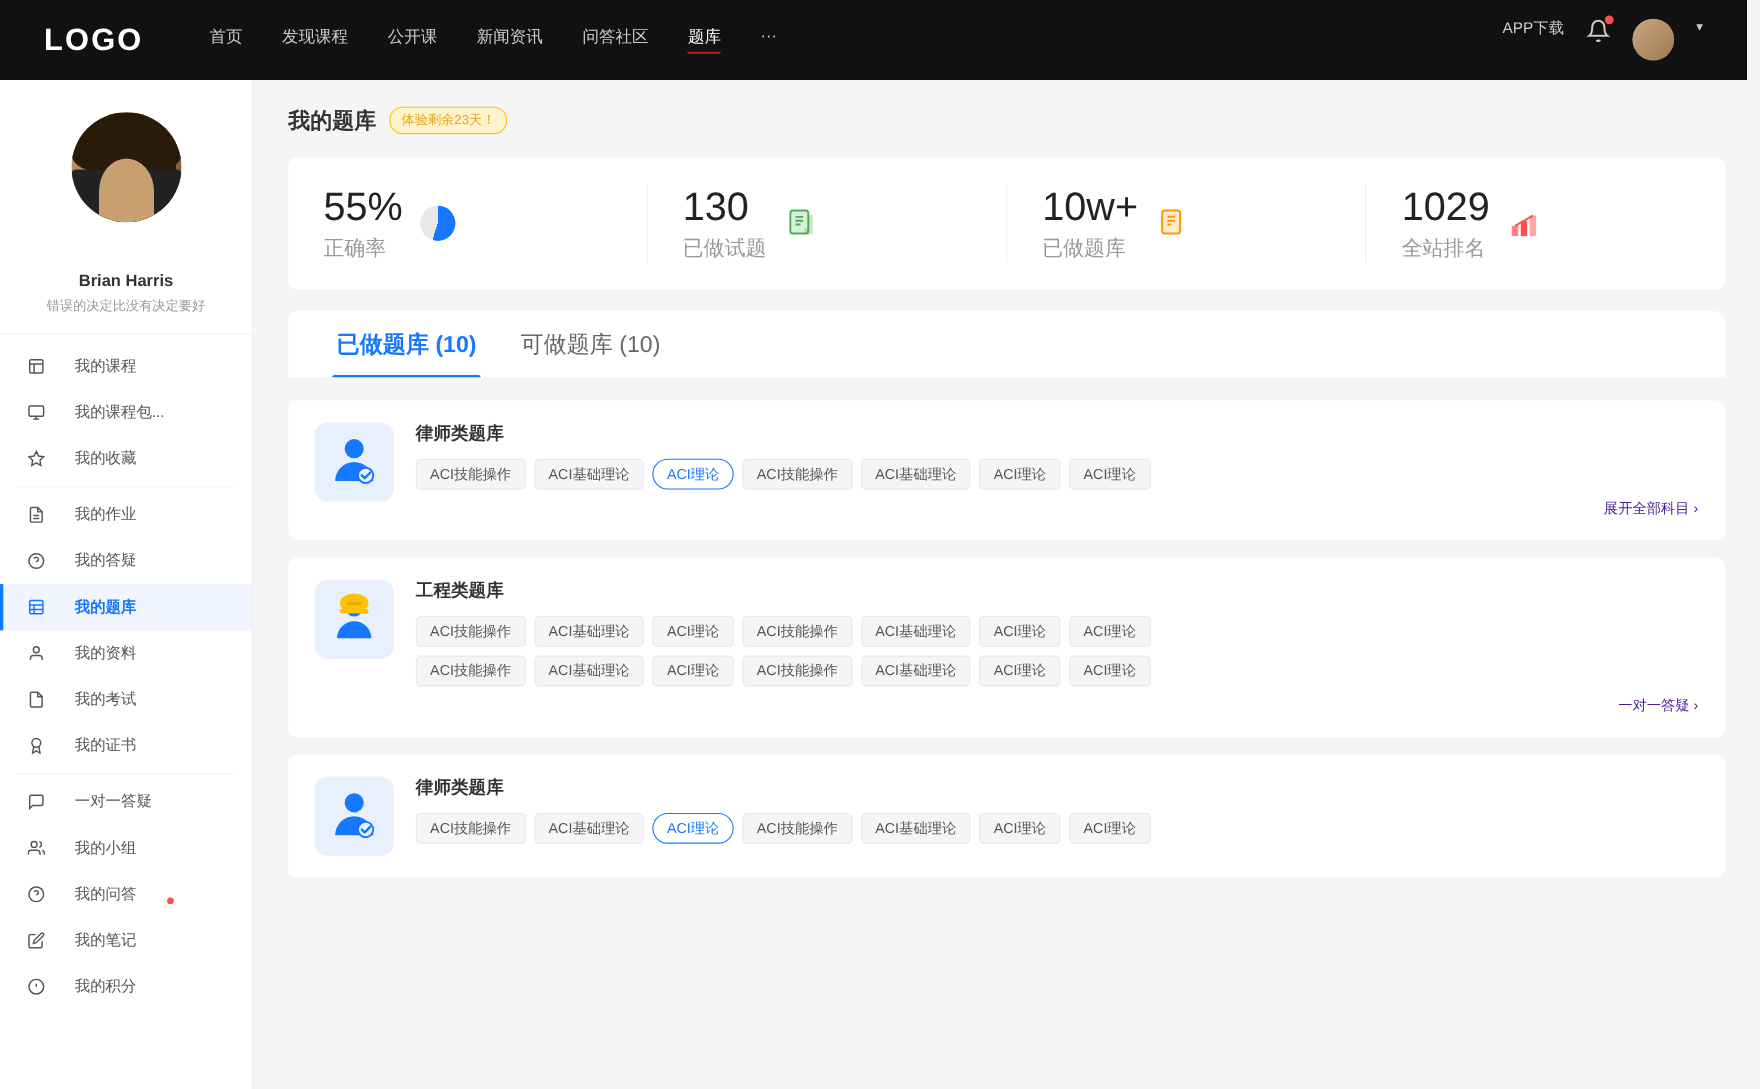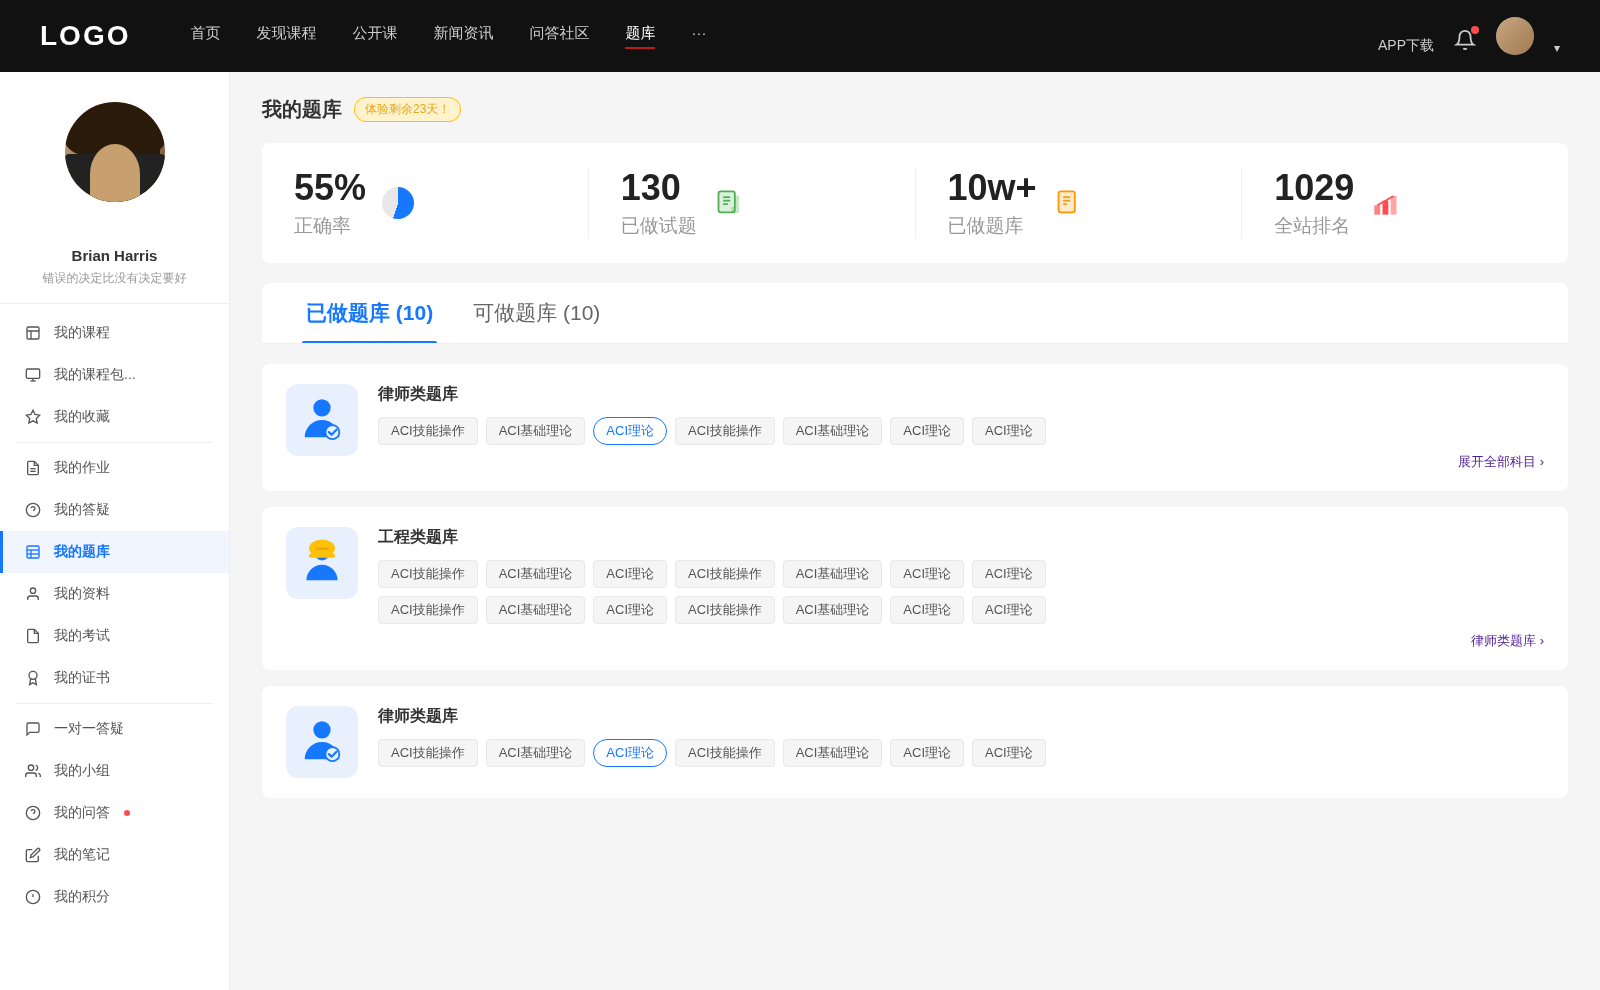--- a/index.html
+++ b/index.html
@@ -1,61 +1,61 @@
 <!DOCTYPE html>
 <html><head>
   <meta charset="utf-8">
   <style>
     * { margin: 0; padding: 0; box-sizing: border-box; }
     body { font-family: -apple-system, BlinkMacSystemFont, 'PingFang SC', 'Microsoft YaHei', sans-serif; background: #f5f5f5; width: 1600px; min-height: 990px; overflow-x: hidden; }
 
     
-    .topnav { background: #111; height: 72px; display: flex; align-items: center; padding: 16px 40px; gap: 40px; position: fixed; top: 0; left: 0; right: 0; z-index: 100; }
+    .topnav { background: #111; height: 72px; display: flex; align-items: center; padding: 16px 40px; gap: 40px; position: fixed; top: 0; left: 0; right: 12px; z-index: 100; }
     .logo { color: #fff; font-size: 28px; font-weight: 900; letter-spacing: 2px; margin-right: 20px; }
     .nav-links { display: flex; gap: 36px; flex: 1; }
     .nav-link { color: #ccc; font-size: 15px; cursor: pointer; text-decoration: none; position: relative; }
     .nav-link.active { color: #fff; border-bottom: 2px solid #b91c1c; padding-bottom: 4px; }
-    .nav-right { display: flex; align-items: flex-end; gap: 20px; margin-left: auto; }
+    .nav-right { display: flex; align-items: flex-start; gap: 20px; margin-left: auto; }
     .app-download { color: #ccc; font-size: 14px; cursor: pointer; }
     .bell-icon { position: relative; cursor: pointer; }
     .bell-dot { position: absolute; top: -3px; right: -3px; width: 8px; height: 8px; background: #ff4d4f; border-radius: 50%; }
     .user-avatar-nav { width: 38px; height: 38px; border-radius: 50%; background: #888; overflow: hidden; cursor: pointer; }
     .chevron { color: #ccc; font-size: 12px; cursor: pointer; }
 
     
     .layout { display: flex; margin-top: 72px; min-height: 918px; }
 
     
     .sidebar { width: 230px; background: #fff; border-right: 1px solid #eee; padding: 0; flex-shrink: 0; }
     .sidebar-profile { display: flex; flex-direction: column; align-items: center; padding: 30px 16px 16px; border-bottom: 1px solid #f0f0f0; }
     .avatar-circle { width: 100px; height: 100px; border-radius: 50%; background: #e8e8e8; overflow: hidden; margin-bottom: 14px; }
     .avatar-placeholder { width: 100%; height: 100%; background: linear-gradient(135deg, #c8a882 0%, #a07850 50%, #704a2a 100%); display: flex; align-items: flex-end; justify-content: center; position: relative; overflow: hidden; }
     .avatar-hair { position: absolute; top: 0; left: 0; right: 0; height: 55px; background: #2a1a0a; border-radius: 50% 50% 30% 30%; }
     .avatar-hair2 { position: absolute; top: 30px; right: 5px; width: 30px; height: 60px; background: #2a1a0a; border-radius: 0 0 50% 50%; }
     .user-name { font-size: 15px; font-weight: 600; color: #333; margin-bottom: 6px; margin-top: 31px; }
     .user-motto { font-size: 12px; color: #999; text-align: center; }
     .sidebar-menu { padding: 8px 0; }
-    .menu-item { display: flex; align-items: center; gap: 12px; padding: 12px 24px; cursor: pointer; font-size: 14px; color: #555; transition: background 0.2s; position: relative; }
+    .menu-item { display: flex; align-items: flex-end; gap: 26px; padding: 12px 24px; cursor: pointer; font-size: 14px; color: #555; transition: background 0.2s; position: relative; }
     .menu-item.active { color: #1677ff; font-weight: 600; background: #f0f5ff; }
     .menu-item.active::before { content: ''; position: absolute; left: 0; top: 0; bottom: 0; width: 3px; background: #1677ff; }
     .menu-icon { width: 18px; height: 18px; display: flex; align-items: center; justify-content: center; font-size: 15px; color: inherit; }
     .menu-dot { width: 6px; height: 6px; background: #ff4d4f; border-radius: 50%; display: inline-block; margin-left: 2px; }
     .menu-divider { height: 1px; background: #f0f0f0; margin: 4px 16px; }
 
     
     .main { flex: 1; padding: 24px 32px; background: #f5f5f5; overflow-y: auto; }
     .page-header { display: flex; align-items: center; gap: 12px; margin-bottom: 20px; }
     .page-title { font-size: 20px; font-weight: 600; color: #333; }
     .trial-badge { background: #fff3cd; border: 1px solid #ffc107; color: #e6a817; font-size: 12px; padding: 3px 10px; border-radius: 12px; }
 
     
     .stats-bar { background: #fff; border-radius: 8px; padding: 24px 32px; display: flex; align-items: center; gap: 0; margin-bottom: 20px; }
     .stat-item { flex: 1; display: flex; align-items: center; gap: 14px; border-right: 1px solid #f0f0f0; padding-right: 32px; margin-right: 32px; }
     .stat-item:last-child { border-right: none; padding-right: 0; margin-right: 0; }
-    .stat-num { font-size: 36px; font-weight: 700; color: #222; }
+    .stat-num { font-size: 36px; font-weight: 400; color: #222; }
     .stat-icon { width: 36px; height: 36px; display: flex; align-items: center; justify-content: center; }
     .stat-label { font-size: 19px; color: #999; margin-top: 4px; }
     .stat-text { display: flex; flex-direction: column; }
 
     
     .tabs { display: flex; gap: 0; margin-bottom: 20px; background: #fff; border-radius: 8px 8px 0 0; padding: 0 24px; border-bottom: 1px solid #f0f0f0; }
     .tab { padding: 16px 20px; cursor: pointer; font-size: 21px; color: #666; position: relative; }
     .tab.active { color: #1677ff; font-weight: 600; }
     .tab.active::after { content: ''; position: absolute; bottom: 0; left: 16px; right: 16px; height: 2px; background: #1677ff; border-radius: 2px 2px 0 0; }
 
@@ -379,21 +379,21 @@
         </div>
         <div class="bank-tags" style="margin-top:8px;">
           <span class="bank-tag">ACI技能操作</span>
           <span class="bank-tag">ACI基础理论</span>
           <span class="bank-tag">ACI理论</span>
           <span class="bank-tag">ACI技能操作</span>
           <span class="bank-tag">ACI基础理论</span>
           <span class="bank-tag">ACI理论</span>
           <span class="bank-tag">ACI理论</span>
         </div>
-        <div class="bank-expand">律师类题库 ›</div>
+        <div class="bank-expand">一对一答疑 ›</div>
       </div>
     </div>
 
     <div class="bank-card">
       <div class="bank-icon">
         <svg width="52" height="52" viewBox="0 0 60 60" fill="none">
           <circle cx="30" cy="16" r="10" fill="#1677ff"></circle>
           <path d="M10 50c0-11.046 8.954-20 20-20s20 8.954 20 20" fill="#1677ff"></path>
           <circle cx="42" cy="44" r="8" fill="#e8f0fe" stroke="#1677ff" stroke-width="2"></circle>
           <polyline points="38,44 41,47 47,41" stroke="#1677ff" stroke-width="2.5" fill="none" stroke-linecap="round" stroke-linejoin="round"></polyline>

